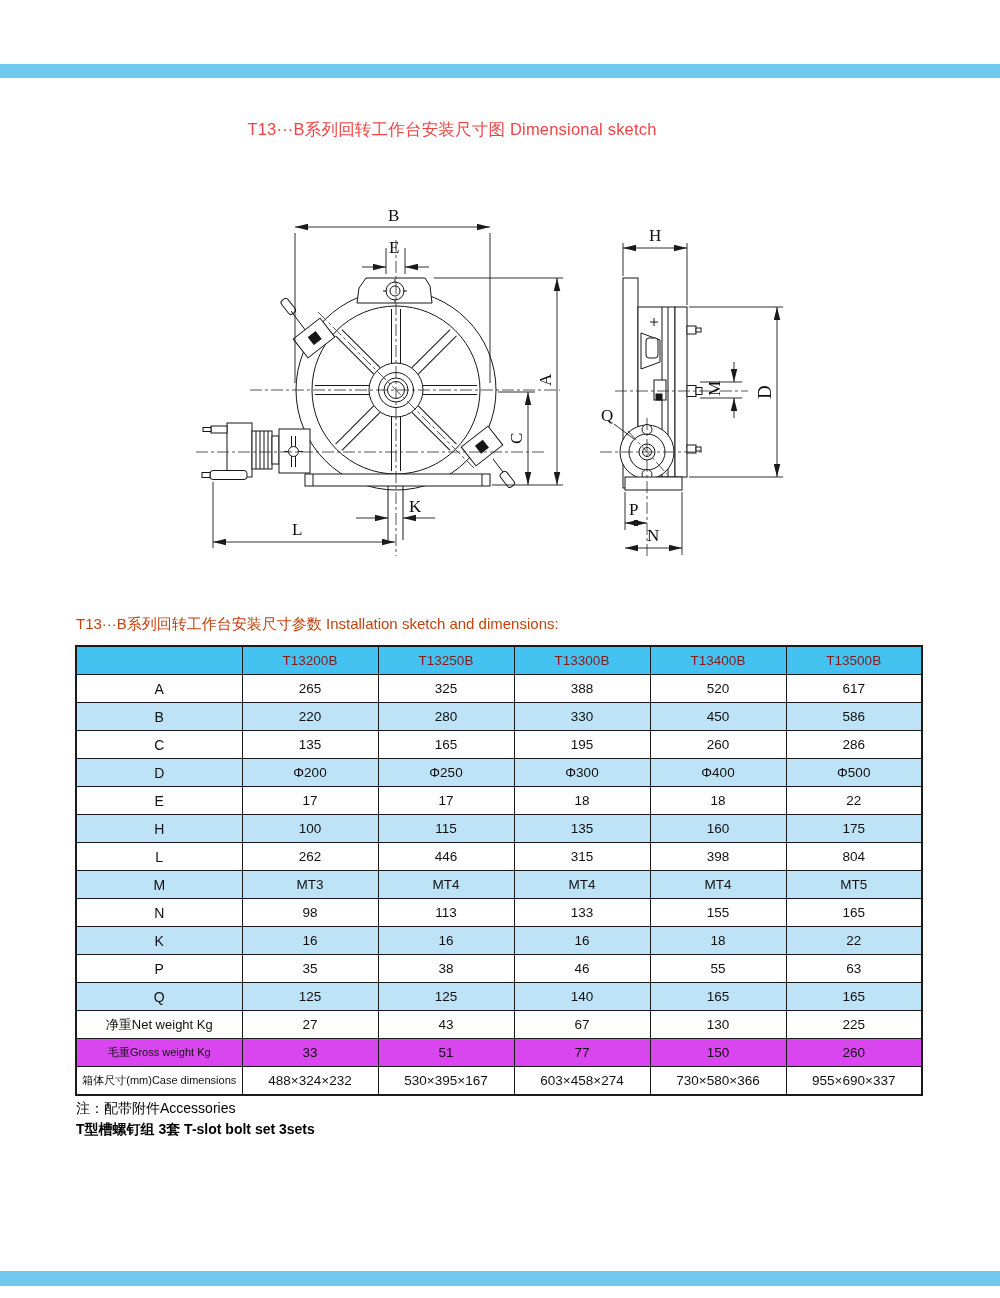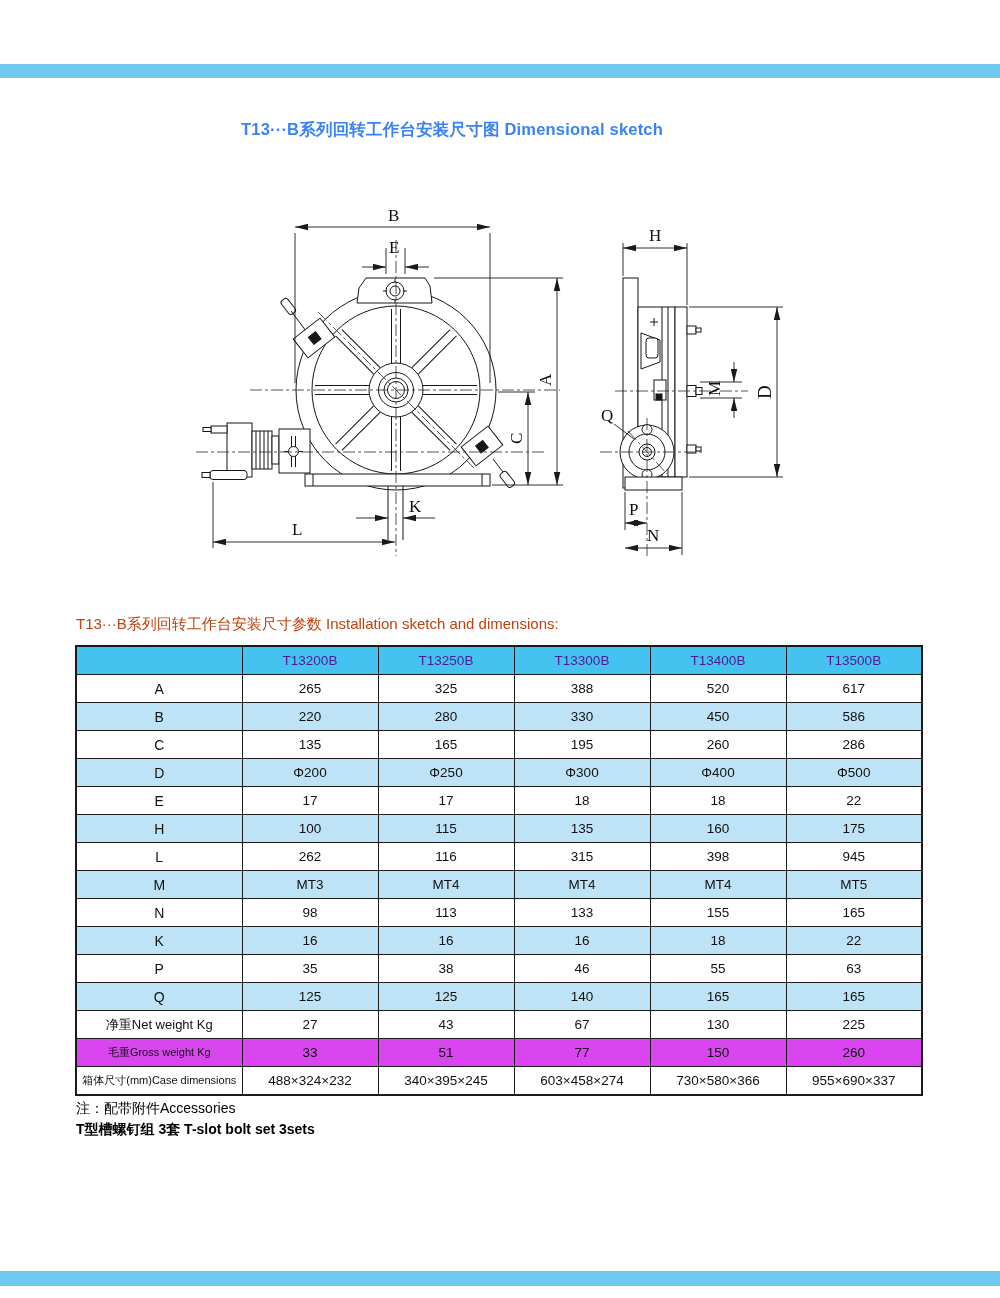--- a/index.html
+++ b/index.html
@@ -5,21 +5,21 @@
   html,body{margin:0;padding:0;background:#ffffff;}
   body{
     width:1000px;height:1298px;position:relative;overflow:hidden;
     font-family:"Liberation Sans","DejaVu Sans",sans-serif;color:#111;
   }
   .band{position:absolute;left:0;width:1000px;background:#6fc8ee;}
   #topband{top:64px;height:14px;}
   #bottomband{top:1271px;height:15px;}
   #doc-title{
     position:absolute;top:119px;left:0;width:904px;text-align:center;
-    color:#3b82f6;font-size:16.5px;font-weight:700;letter-spacing:.2px;
+    color:#ef4444;font-size:16.5px;font-weight:400;letter-spacing:.2px;
   }
   #section-heading{
     position:absolute;top:615px;left:76px;font-size:15px;color:#c2410c;
   }
   #sketch{position:absolute;left:150px;top:192px;}
   
   .ln{stroke:#161616;stroke-width:1;fill:none}
   .fw{stroke:#161616;stroke-width:1;fill:#ffffff}
   .fd{stroke:#161616;stroke-width:1;fill:#161616}
   .cl{stroke:#2a2a2a;stroke-width:.8;fill:none;stroke-dasharray:12 3 3 3}
@@ -28,21 +28,21 @@
   text.lblbig{font:19px "Liberation Serif","DejaVu Serif",serif;fill:#0d0d0d}
   
   #dim-table{
     position:absolute;left:75px;top:645px;border-collapse:collapse;table-layout:fixed;
     width:846px;border:2px solid #1a1a1a;font-size:13.5px;
   }
   #dim-table th,#dim-table td{
     border:1px solid #1a1a1a;height:27px;text-align:center;vertical-align:middle;
     padding:0;font-weight:normal;overflow:hidden;white-space:nowrap;
   }
-  #dim-table thead th{background:#45c3f0;font-size:13.5px;color:#4c1d95;}
+  #dim-table thead th{background:#45c3f0;font-size:13.5px;color:#7f1d1d;}
   #dim-table td.rowlabel{font-size:14px;}
   #dim-table td.rowlabel.small{font-size:13px;}
   #dim-table td.rowlabel.tiny{font-size:11px;}
   .note{position:absolute;left:76px;font-size:14px;color:#000;text-align:right;}
   #note-1{top:1100px;}
   #note-2{top:1121px;font-weight:bold;}
 </style>
 </head>
 <body>
 
@@ -311,24 +311,24 @@
         <td class="rowlabel">H</td>
         <td>100</td>
         <td>115</td>
         <td>135</td>
         <td>160</td>
         <td>175</td>
       </tr>
       <tr>
         <td class="rowlabel">L</td>
         <td>262</td>
-        <td>116</td>
+        <td>446</td>
         <td>315</td>
         <td>398</td>
-        <td>945</td>
+        <td>804</td>
       </tr>
       <tr style="background: rgb(190, 227, 247);">
         <td class="rowlabel">M</td>
         <td>MT3</td>
         <td>MT4</td>
         <td>MT4</td>
         <td>MT4</td>
         <td>MT5</td>
       </tr>
       <tr>
@@ -375,21 +375,21 @@
         <td class="rowlabel tiny">毛重Gross weight Kg</td>
         <td>33</td>
         <td>51</td>
         <td>77</td>
         <td>150</td>
         <td>260</td>
       </tr>
       <tr>
         <td class="rowlabel tiny">箱体尺寸(mm)Case dimensions</td>
         <td>488×324×232</td>
-        <td>340×395×245</td>
+        <td>530×395×167</td>
         <td>603×458×274</td>
         <td>730×580×366</td>
         <td>955×690×337</td>
       </tr>
     </tbody>
 </table>
 
 <div id="note-1" class="note">注：配带附件Accessories</div>
 <div id="note-2" class="note">T型槽螺钉组  3套   T-slot bolt set  3sets</div>
 

